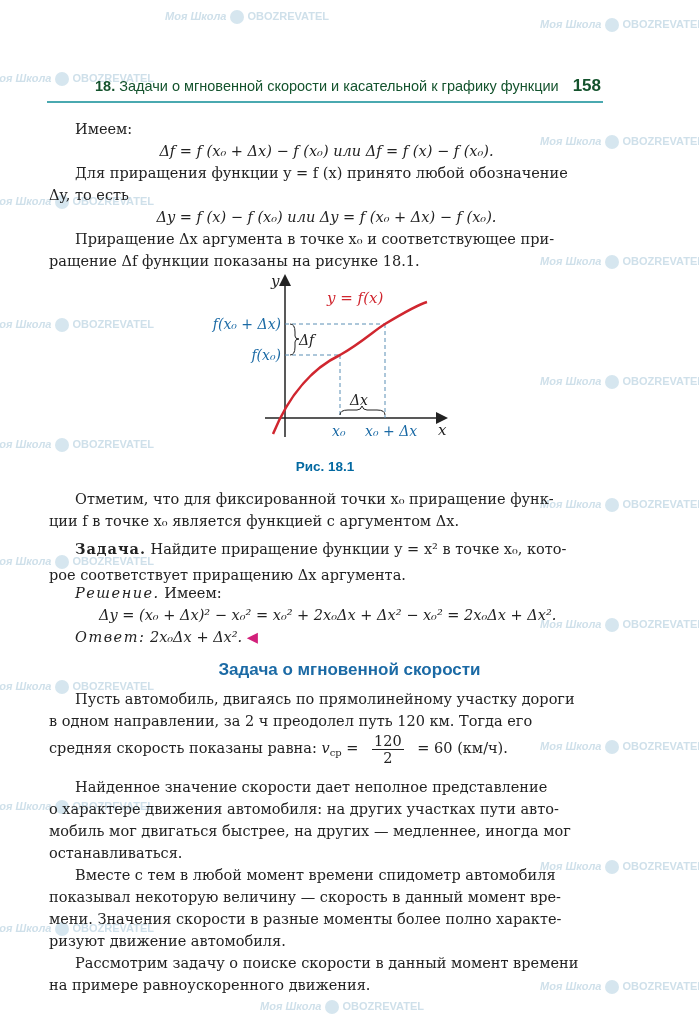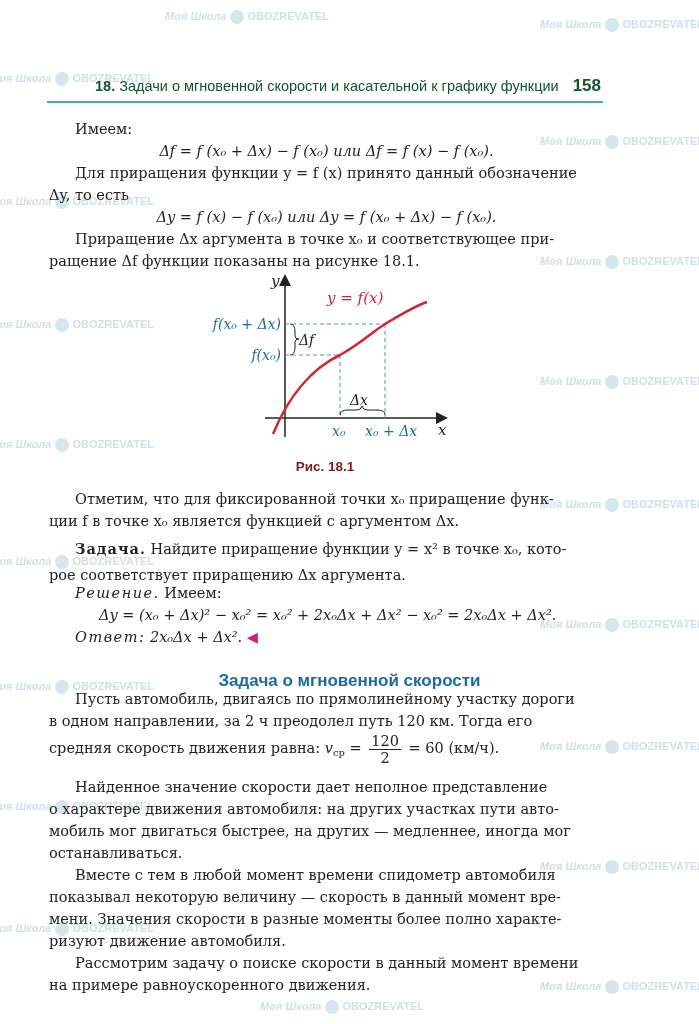--- a/index.html
+++ b/index.html
@@ -23,28 +23,28 @@
   .header-rule { position:absolute; left:47px; top:101px; width:556px; height:2px; background:#4aa9b0; }
   .p { position:absolute; left:49px; width:555px; font-size:14.5px; line-height:22px; white-space:nowrap; }
   .ind { padding-left:26px; }
   .center { text-align:center; }
   i.m { font-style:italic; }
   sub { font-size:10px; vertical-align:-3px; }
   .spaced { letter-spacing:1px; }
   .italic-sp { font-style:italic; letter-spacing:1.5px; }
   .section-title {
     position:absolute; left:0; width:699px; top:660px; text-align:center;
-    font-family:"Liberation Sans", sans-serif; font-weight:bold; font-size:17px; color:#1b6aa5;margin-top:11px;
+    font-family:"Liberation Sans", sans-serif; font-weight:bold; font-size:17px; color:#1b6aa5;
   }
   .figure { position:absolute; left:195px; top:272px; width:260px; height:170px; }
   .fig-caption {
     position:absolute; left:0; width:650px; top:459px; text-align:center;
-    font-family:"Liberation Sans", sans-serif; font-weight:bold; font-size:13.5px; color:#7f1d1d;
+    font-family:"Liberation Sans", sans-serif; font-weight:bold; font-size:13.5px; color:#0369a1;
   }
-  .frac { display:inline-block; vertical-align:middle; text-align:center; margin:0 3px; }
+  .frac { display:inline-block; vertical-align:middle; text-align:center; margin:0 9px; }
   .frac span { display:block; line-height:16px; }
   .frac .num { border-bottom:1px solid #222; padding:0 2px; }
   .marker { color:#d2207a; }
 </style>
 </head>
 <body>
 
 <div class="wm" style="left:-10px;top:72px;"><span class="ms">Моя Школа</span><span class="ci"></span><span>OBOZREVATEL</span></div>
 <div class="wm" style="left:165px;top:10px;"><span class="ms">Моя Школа</span><span class="ci"></span><span>OBOZREVATEL</span></div>
 <div class="wm" style="left:540px;top:18px;"><span class="ms">Моя Школа</span><span class="ci"></span><span>OBOZREVATEL</span></div>
@@ -66,21 +66,21 @@
 <div class="wm" style="left:260px;top:1000px;"><span class="ms">Моя Школа</span><span class="ci"></span><span>OBOZREVATEL</span></div>
 
 <div class="header">
   <div class="title"><b>18.</b> <span>Задачи о мгновенной скорости и касательной к графику функции</span></div>
   <div class="pageno">158</div>
 </div>
 <div class="header-rule"></div>
 
 <div class="p ind" style="top:118px;">Имеем:</div>
 <div class="p center" style="top:140px;font-style:italic;">Δf = f (x₀ + Δx) − f (x₀) или Δf = f (x) − f (x₀).</div>
-<div class="p ind" style="top:162px;">Для приращения функции y = f (x) принято данный обозначение</div>
+<div class="p ind" style="top:162px;">Для приращения функции y = f (x) принято любой обозначение</div>
 <div class="p" style="top:184px;">Δy, то есть</div>
 <div class="p center" style="top:206px;font-style:italic;">Δy = f (x) − f (x₀) или Δy = f (x₀ + Δx) − f (x₀).</div>
 <div class="p ind" style="top:228px;">Приращение Δx аргумента в точке x₀ и соответствующее при-</div>
 <div class="p" style="top:250px;">ращение Δf функции показаны на рисунке 18.1.</div>
 
 <div class="figure">
   <svg width="260" height="170" viewBox="0 0 260 170">
     <defs>
       <marker id="arr" markerWidth="8" markerHeight="8" refX="6" refY="4" orient="auto">
         <path d="M0,0 L8,4 L0,8 z" fill="#222"></path>
@@ -121,21 +121,21 @@
 <div class="p" style="top:528px;margin-top:36px;">рое соответствует приращению Δx аргумента.</div>
 
 <div class="p ind" style="top:582px;"><span class="italic-sp">Решение.</span><span> Имеем:</span></div>
 <div class="p" style="top:604px;padding-left:50px;font-style:italic;">Δy = (x₀ + Δx)² − x₀² = x₀² + 2x₀Δx + Δx² − x₀² = 2x₀Δx + Δx².</div>
 <div class="p ind" style="top:626px;"><span class="italic-sp">Ответ:</span><span style="font-style:italic;"> 2x₀Δx + Δx².</span> <span class="marker">◀</span></div>
 
 <div class="section-title">Задача о мгновенной скорости</div>
 
 <div class="p ind" style="top:688px;">Пусть автомобиль, двигаясь по прямолинейному участку дороги</div>
 <div class="p" style="top:710px;">в одном направлении, за 2 ч преодолел путь 120 км. Тогда его</div>
-<div class="p" style="top:730px;line-height:36px;"><span>средняя скорость движения равна: </span><i class="m">v</i><sub>ср</sub> = <span class="frac"><span class="num">120</span><span>2</span></span><span> = 60 (км/ч).</span></div>
+<div class="p" style="top:730px;line-height:36px;"><span>средняя скорость показаны равна: </span><i class="m">v</i><sub>ср</sub> = <span class="frac"><span class="num">120</span><span>2</span></span><span> = 60 (км/ч).</span></div>
 
 <div class="p ind" style="top:776px;">Найденное значение скорости дает неполное представление</div>
 <div class="p" style="top:798px;">о характере движения автомобиля: на других участках пути авто-</div>
 <div class="p" style="top:820px;">мобиль мог двигаться быстрее, на других — медленнее, иногда мог</div>
 <div class="p" style="top:842px;">останавливаться.</div>
 
 <div class="p ind" style="top:864px;">Вместе с тем в любой момент времени спидометр автомобиля</div>
 <div class="p" style="top:886px;">показывал некоторую величину — скорость в данный момент вре-</div>
 <div class="p" style="top:908px;">мени. Значения скорости в разные моменты более полно характе-</div>
 <div class="p" style="top:930px;">ризуют движение автомобиля.</div>

